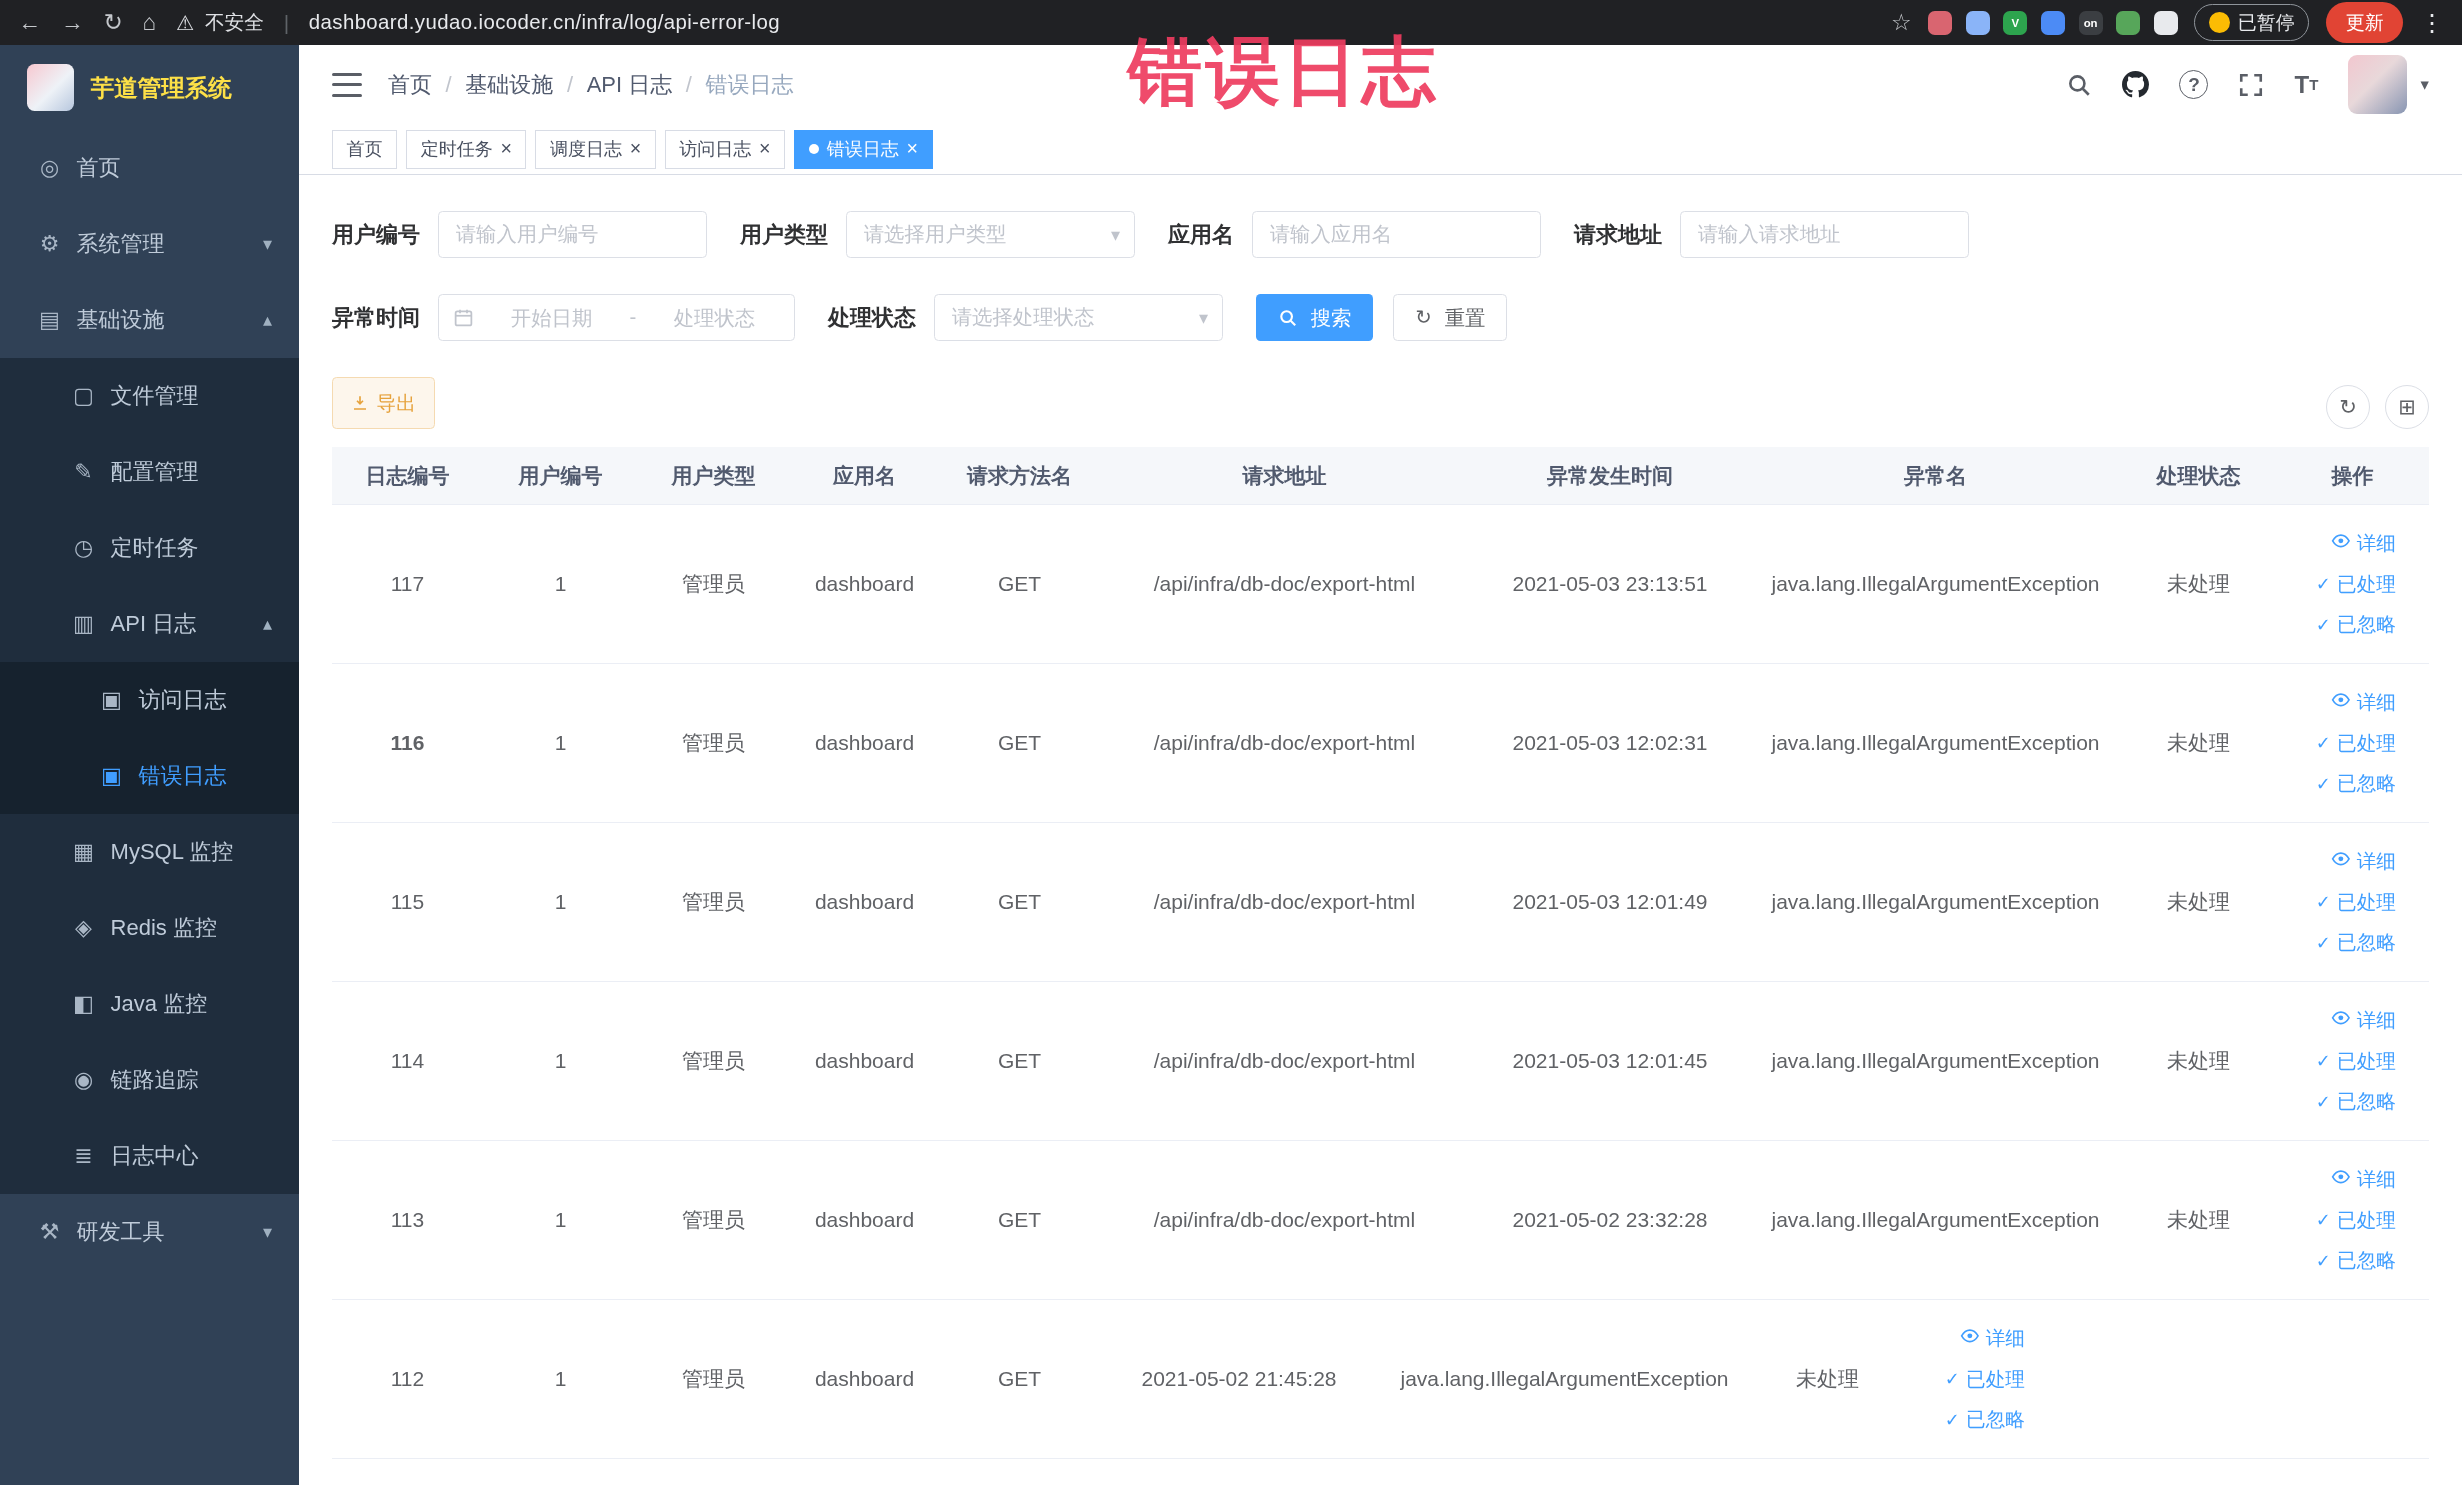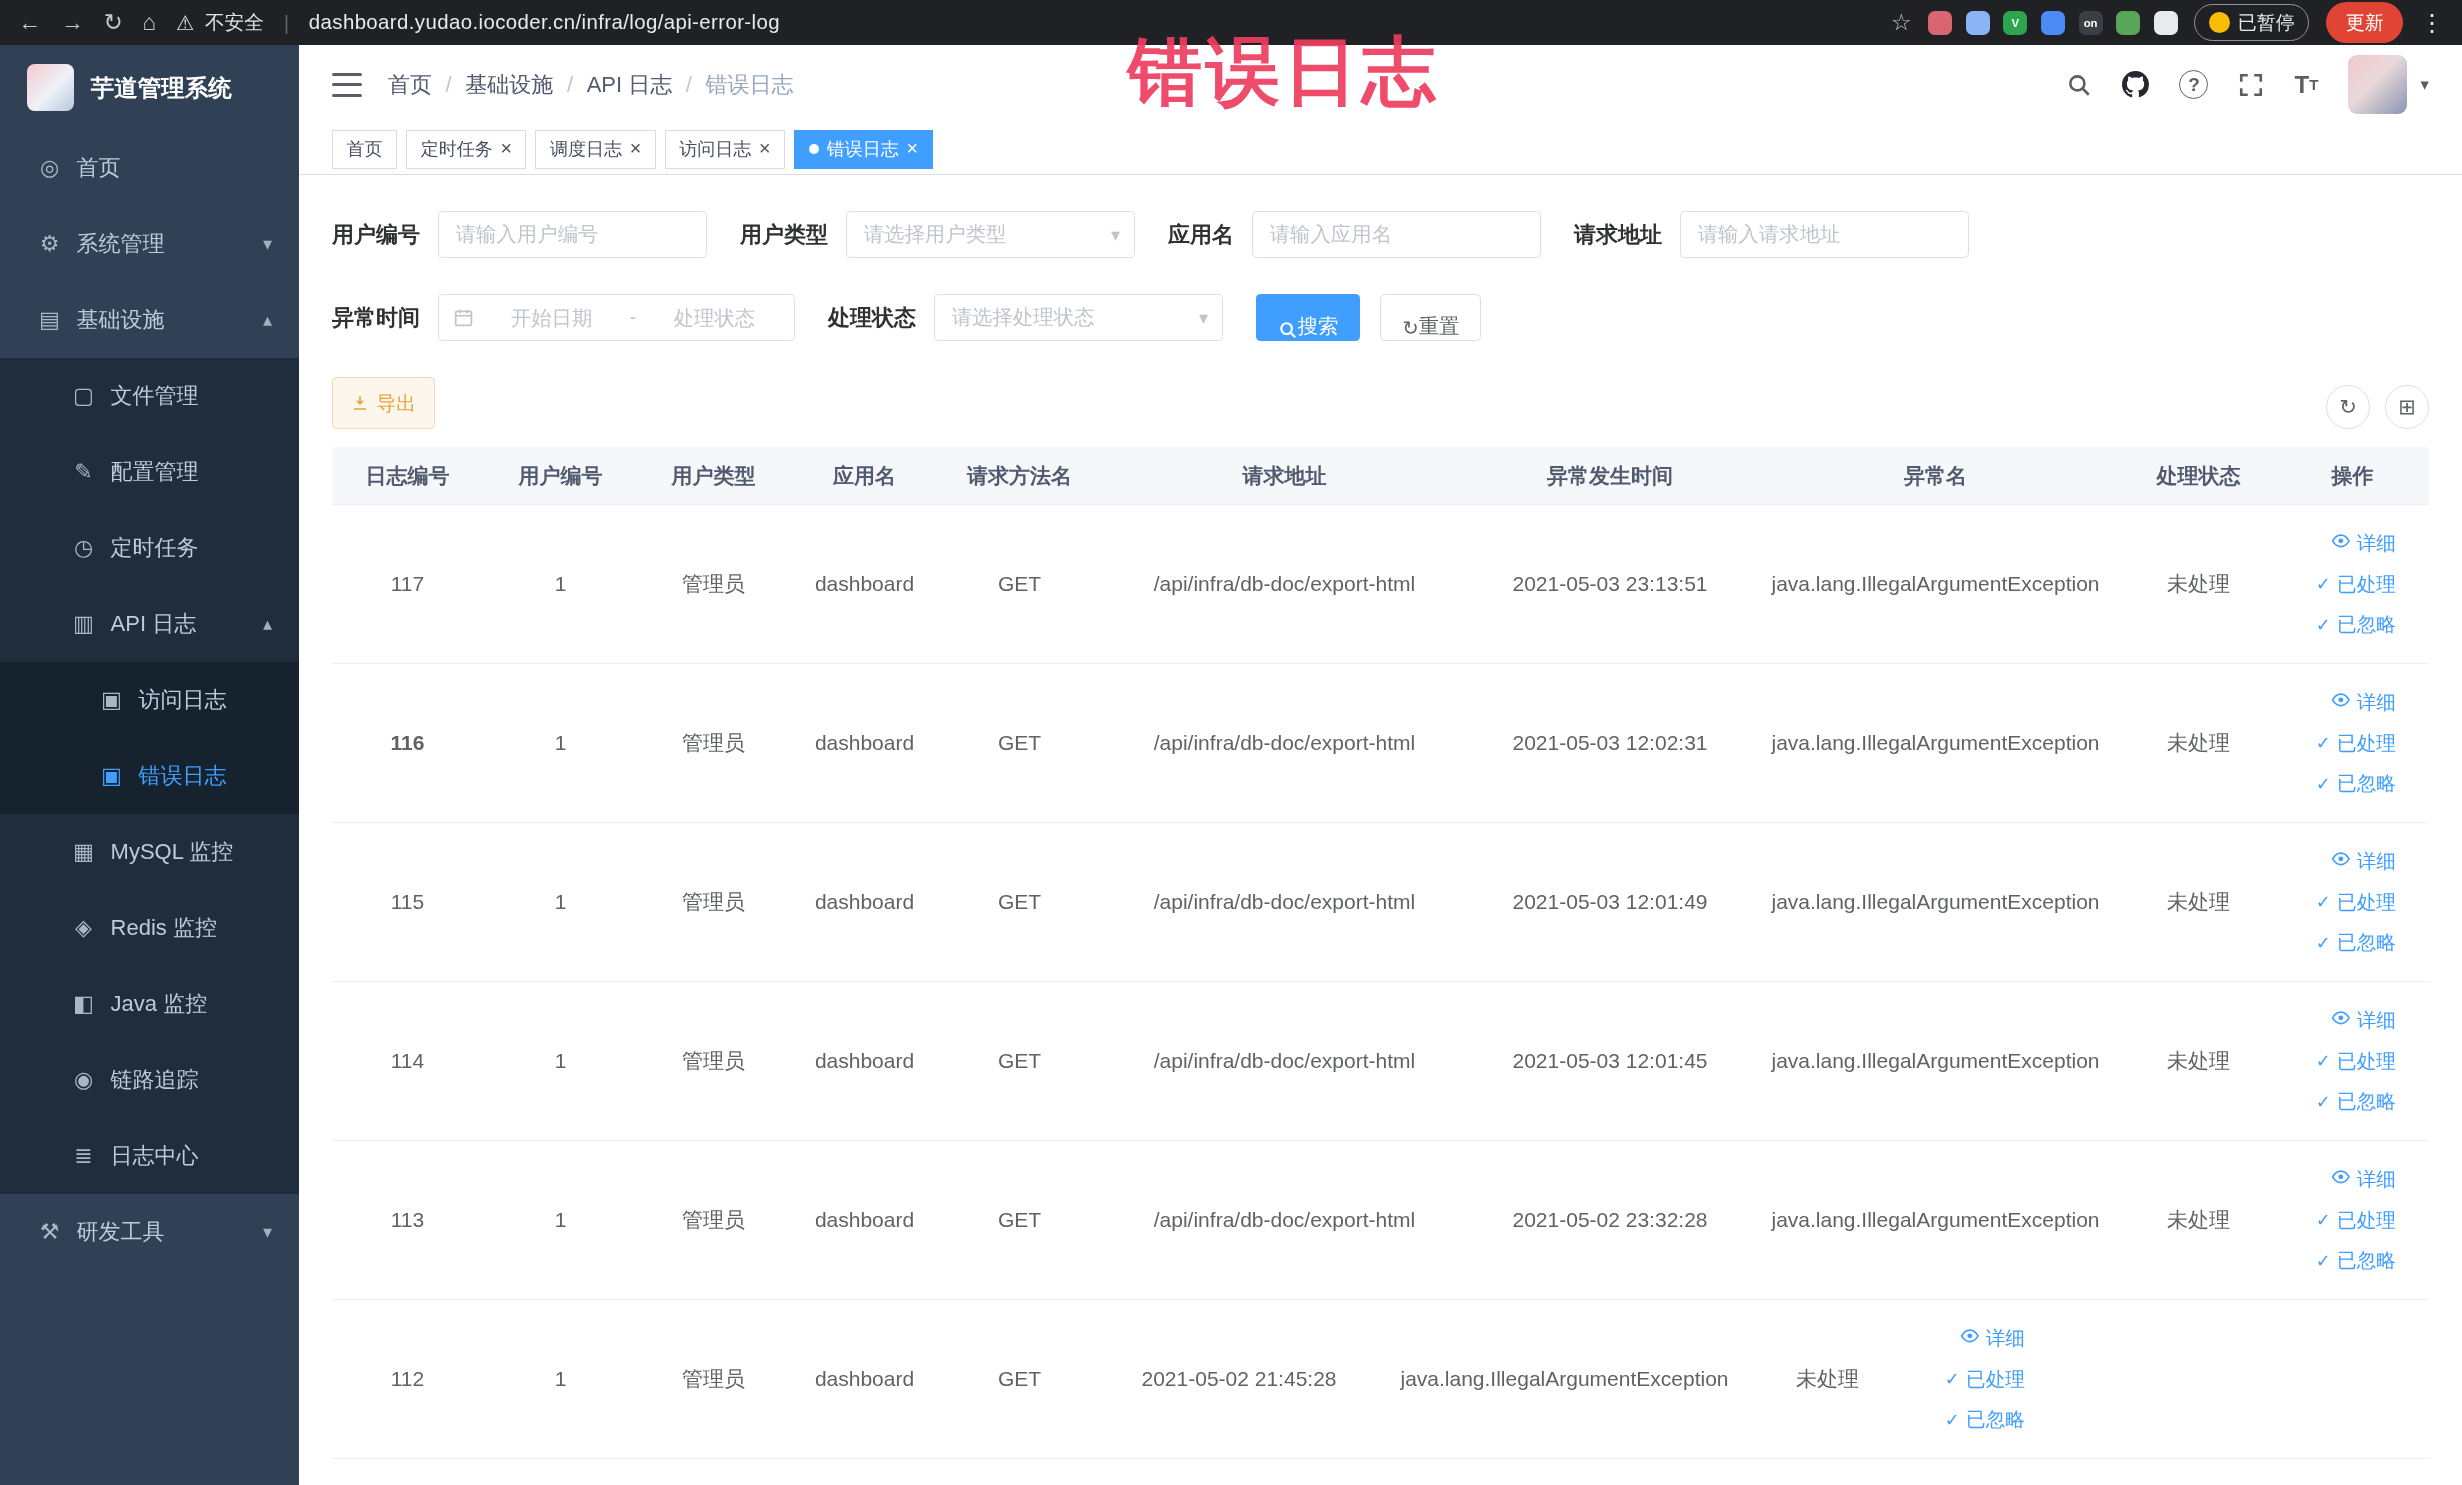--- a/index.html
+++ b/index.html
@@ -25,21 +25,21 @@
   .kebab{font-size:24px;color:#e8eaed;cursor:pointer}
 
   
   .app{display:flex;height:1440px}
 
   
   .sidebar{width:299px;background:#304156;flex-shrink:0;overflow:hidden}
   .logo-row{height:85px;display:flex;align-items:center;gap:16.7px;padding-left:27px}
   .logo-avatar{width:47px;height:47px;border-radius:7.6px;
     background:linear-gradient(135deg,#f7c8d0 0%,#eef2f7 55%,#b7c7de 100%)}
-  .logo-title{color:#ffffff;font-size:23.5px;font-weight:700}
+  .logo-title{color:#fde047;font-size:23.5px;font-weight:700}
   .menu-item{height:76px;display:flex;align-items:center;color:#bfcbd9;font-size:22px;
     position:relative;cursor:pointer}
   .menu-item.level1{padding-left:33px}
   .menu-item.level2{padding-left:67px;background:#1f2d3d}
   .menu-item.level3{padding-left:95px;background:#16222e}
   .menu-icon{width:33px;margin-right:10.6px;font-size:22px;color:#a9b6c5;text-align:center}
   .menu-arrow{position:absolute;right:27px;font-size:18px;color:#9fb0c0}
   .menu-item.active,.menu-item.active .menu-icon{color:#409EFF}
 
   
@@ -79,22 +79,22 @@
   .f-input{width:269px;height:47px;border:0.8px solid #dcdfe6;border-radius:4.5px;padding:0 16.7px;
     font-size:20.4px;color:#606266;outline:none;background:#fff;font-family:inherit}
   .f-input::placeholder{color:#c0c4cc}
   .select-wrap{position:relative;display:inline-flex}
   .select-wrap .f-input{width:289px;padding-right:44px}
   .select-caret{position:absolute;right:15px;top:50%;transform:translateY(-50%);
     color:#c0c4cc;font-size:18px;pointer-events:none}
   .date-range{width:357px;height:47px;border:0.8px solid #dcdfe6;border-radius:4.5px;
     display:flex;align-items:center;gap:12px;padding:0 13.6px;font-size:20.4px;color:#c0c4cc;background:#fff;cursor:pointer}
   .date-ph{flex:1;text-align:center}
-  .btn{height:47px;border-radius:4.5px;font-size:20.4px;display:inline-flex;align-items:flex-end;
-    gap:0;padding:0 21px;cursor:pointer;border:0.8px solid transparent;font-family:inherit}
+  .btn{height:47px;border-radius:4.5px;font-size:20.4px;display:inline-flex;align-items:center;
+    gap:13px;padding:0 21px;cursor:pointer;border:0.8px solid transparent;font-family:inherit}
   .btn-primary{background:#409EFF;color:#fff}
   .btn-default{background:#fff;border-color:#dcdfe6;color:#606266;margin-left:19.7px}
   .toolbar{display:flex;align-items:flex-end;justify-content:space-between;margin-bottom:18px}
   .btn-export{height:52px;background:#fdf6ec;border:0.8px solid #f5dab1;color:#e6a23c;
     font-size:19.7px;border-radius:4.5px;display:inline-flex;align-items:center;gap:7.6px;
     padding:0 18px;cursor:pointer}
   .tool-circles{display:flex;gap:15px}
   .circle-btn{width:44px;height:44px;border-radius:50%;border:0.8px solid #dcdfe6;background:#fff;
     display:flex;align-items:center;justify-content:center;font-size:21px;color:#606266;cursor:pointer}
 

